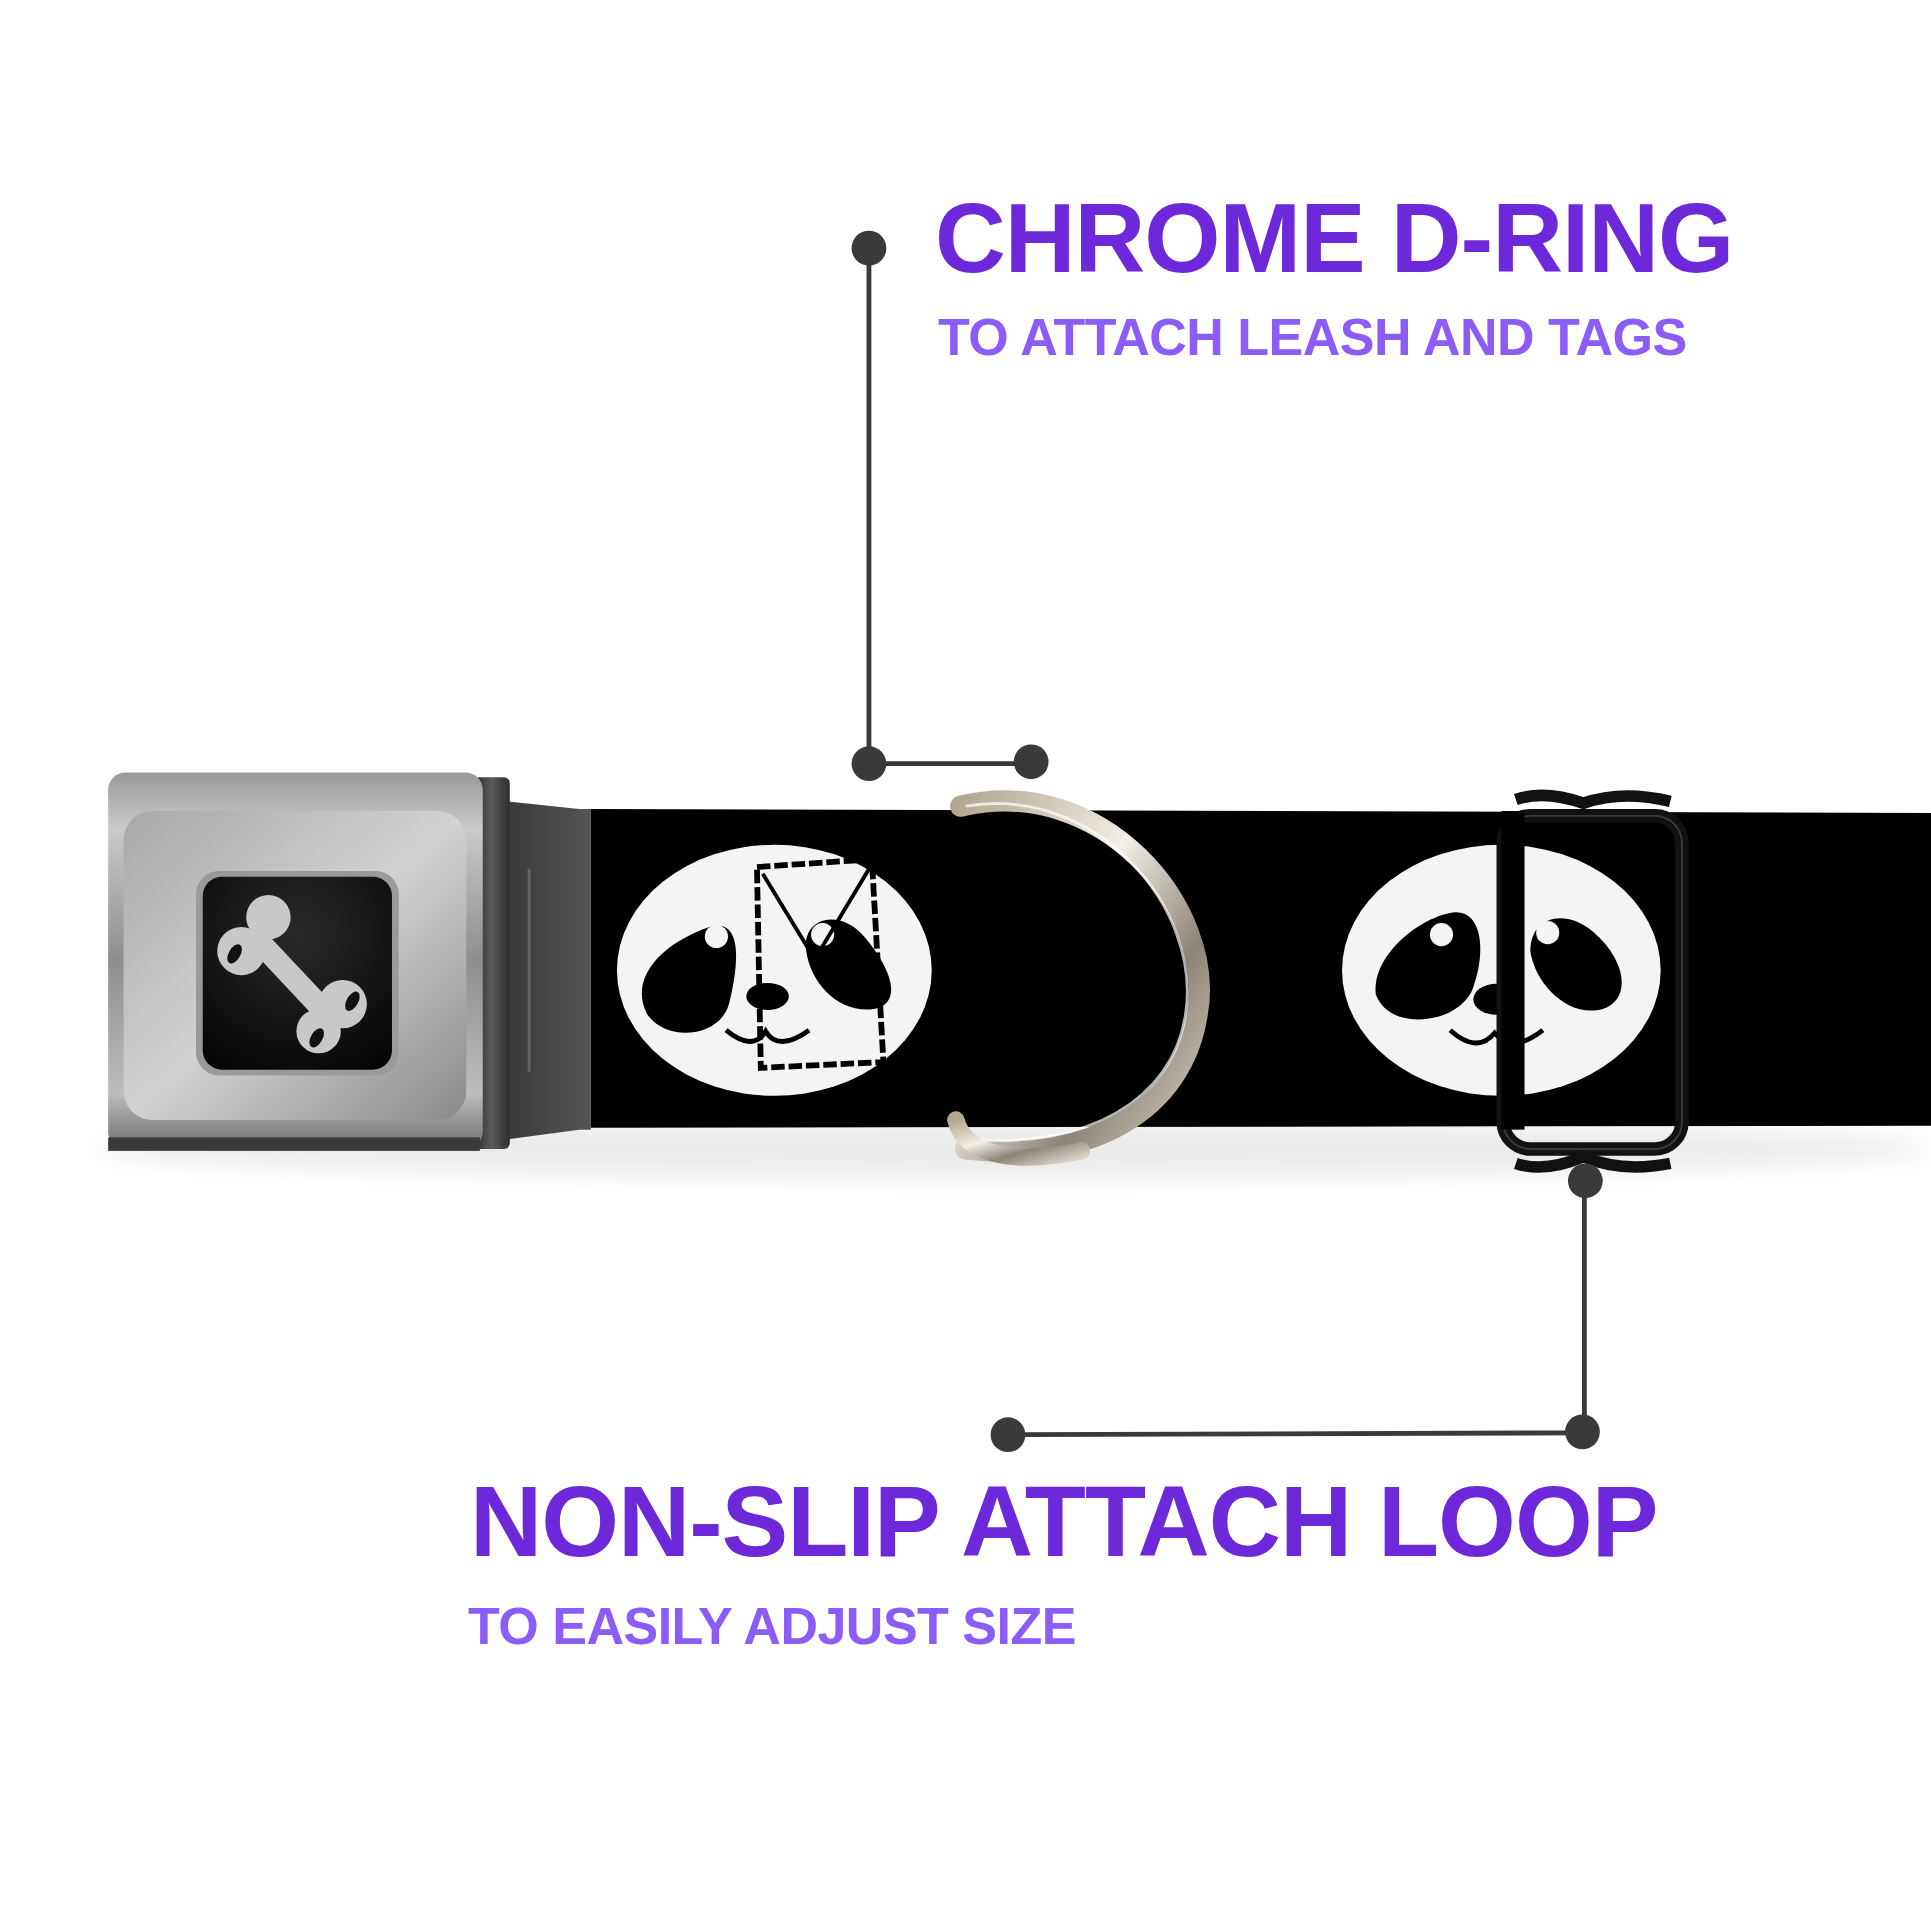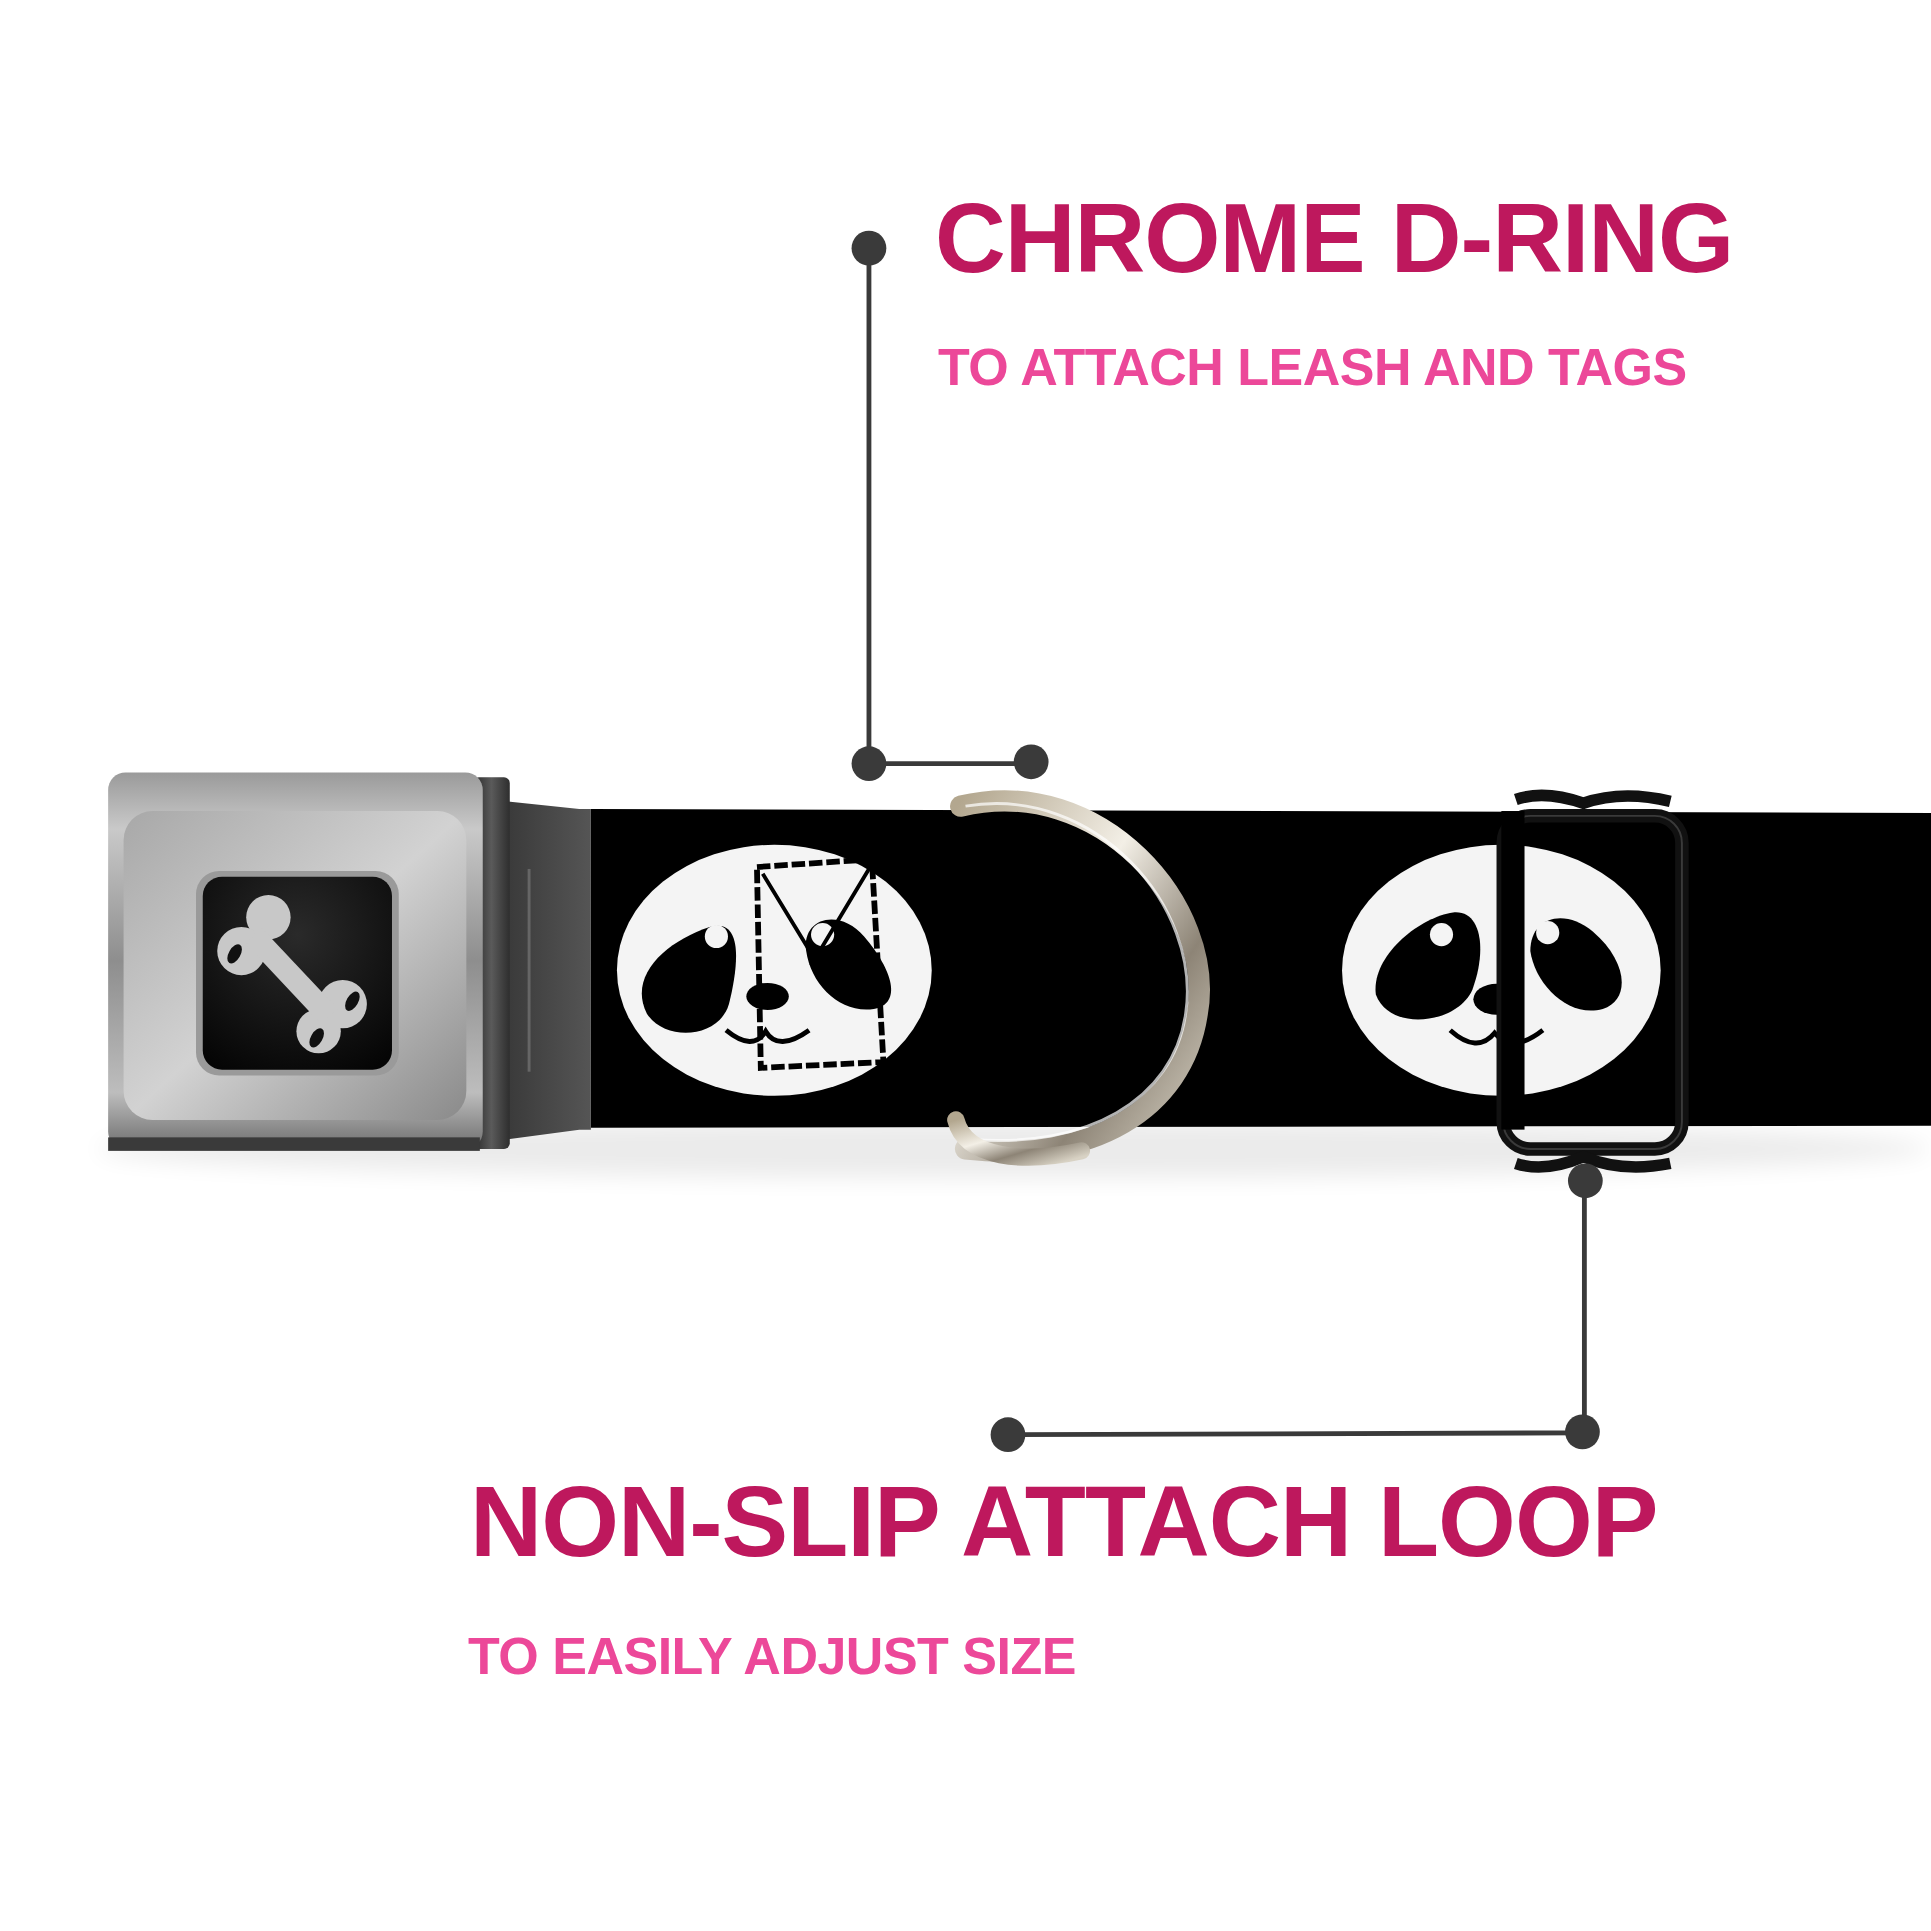--- a/index.html
+++ b/index.html
@@ -1,20 +1,20 @@
 <!DOCTYPE html>
 <html><head>
 <meta charset="utf-8">
 <style>
   html, body { margin:0; padding:0; background:#ffffff; }
   body { width:1931px; height:1931px; position:relative; overflow:hidden;
          font-family:"Liberation Sans", "DejaVu Sans", sans-serif; }
   .abs { position:absolute; }
-  .title { font-weight:700; color:#be185d; white-space:nowrap; letter-spacing:-1px; line-height:1; }
-  .subtitle { font-weight:700; color:#ec4899; white-space:nowrap; letter-spacing:-0.5px; line-height:1;margin-top:30px; }
+  .title { font-weight:700; color:#6d28d9; white-space:nowrap; letter-spacing:-1px; line-height:1; }
+  .subtitle { font-weight:700; color:#8b5cf6; white-space:nowrap; letter-spacing:-0.5px; line-height:1; }
   #title-top { left:935px; top:189px; font-size:98px; }
   #sub-top { left:938px; top:311px; font-size:52px; }
   #title-bottom { left:470px; top:1471px; font-size:100px; }
   #sub-bottom { left:468px; top:1600px; font-size:52px; }
   svg.stage { position:absolute; left:0; top:0; }
 </style>
 </head>
 <body>
 
 <svg class="stage" width="1931" height="1931" viewBox="0 0 2000 2000">

